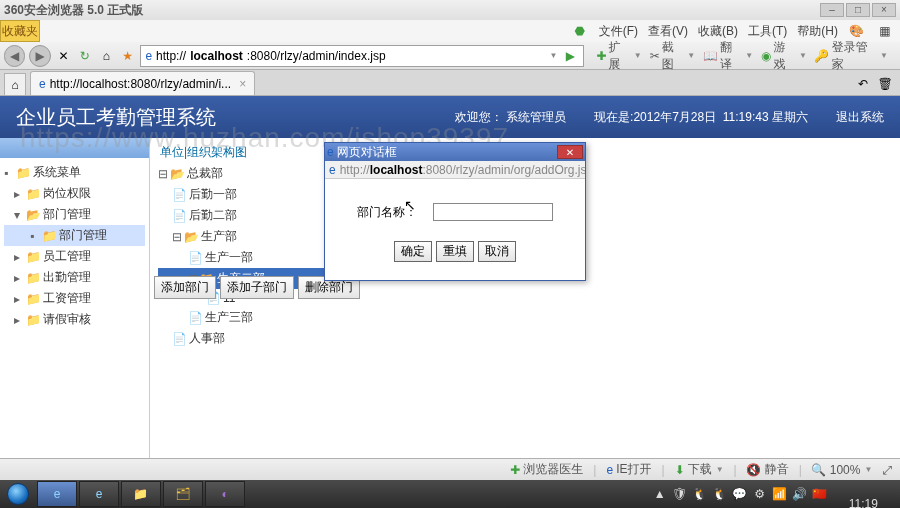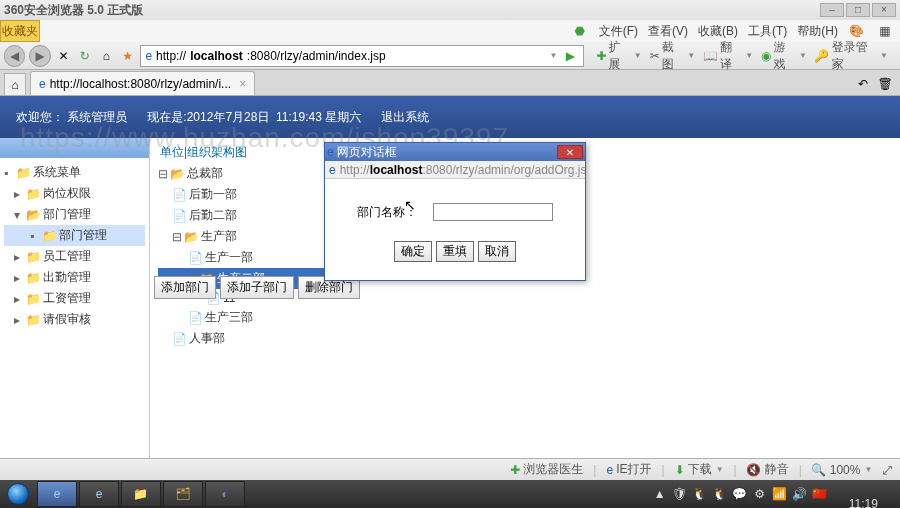--- a/index.html
+++ b/index.html
@@ -28,21 +28,21 @@
 
 .tab-bar { height: 26px; background: #d8d8d8; border-bottom: 1px solid #b0b0b0; display: flex; align-items: flex-end; padding-left: 30px; }
 .tab-home { position: absolute; left: 4px; width: 22px; height: 22px; background: #f0f0f0; border: 1px solid #b0b0b0; border-bottom: none; display: flex; align-items: center; justify-content: center; cursor: pointer; }
 .tab { height: 24px; background: #f5f5f5; border: 1px solid #b0b0b0; border-bottom: none; padding: 0 8px; display: flex; align-items: center; gap: 4px; max-width: 230px; border-radius: 3px 3px 0 0; }
 .tab .close { color: #999; cursor: pointer; margin-left: 4px; }
 .tab-right { margin-left: auto; display: flex; gap: 4px; padding: 0 6px 2px 0; }
 
 
 .app-header { height: 42px; background: linear-gradient(#3a5fa8,#2a4a8a); color: #fff; display: flex; align-items: center; padding: 0 16px; }
 .app-title { font-size: 20px; font-family: "SimHei", sans-serif; flex: 1; }
-.header-info { display: flex; gap: 20px; font-size: 13px; align-items: flex-end; }
+.header-info { display: flex; gap: 28px; font-size: 13px; align-items: flex-end; }
 
 
 .main { display: flex; height: 334px; background: #fff; }
 .sidebar { width: 150px; background: #fff; border-right: 1px solid #ccc; }
 .sb-header { height: 20px; background: linear-gradient(#a0c4f0,#7aa8e0); }
 .tree { padding: 4px; }
 .tree-item { display: flex; align-items: center; gap: 2px; padding: 2px 0; cursor: pointer; color: #333; }
 .tree-item.l1 { padding-left: 10px; }
 .tree-item.l2 { padding-left: 26px; }
 .tree-item.sel { background: #d0e0ff; }
@@ -176,20 +176,21 @@
     <span>http://localhost:8080/rlzy/admin/i...</span>
     <span class="close">×</span>
   </div>
   <div class="tab-right">
     <span class="tb-icon">↶</span>
     <span class="tb-icon">🗑</span>
   </div>
 </div>
 
 <div class="app-header">
+  <div class="app-title">企业员工考勤管理系统</div>
   <div class="header-info">
     <span><span>欢迎您：</span> <span>系统管理员</span></span>
     <span><span>现在是:</span><span>2012年7月28日</span>&nbsp;&nbsp;<span>11:19:43</span>&nbsp;<span>星期六</span></span>
     <span>退出系统</span>
   </div>
 </div>
 
 <div class="main">
   <div class="sidebar">
     <div class="sb-header"></div>

